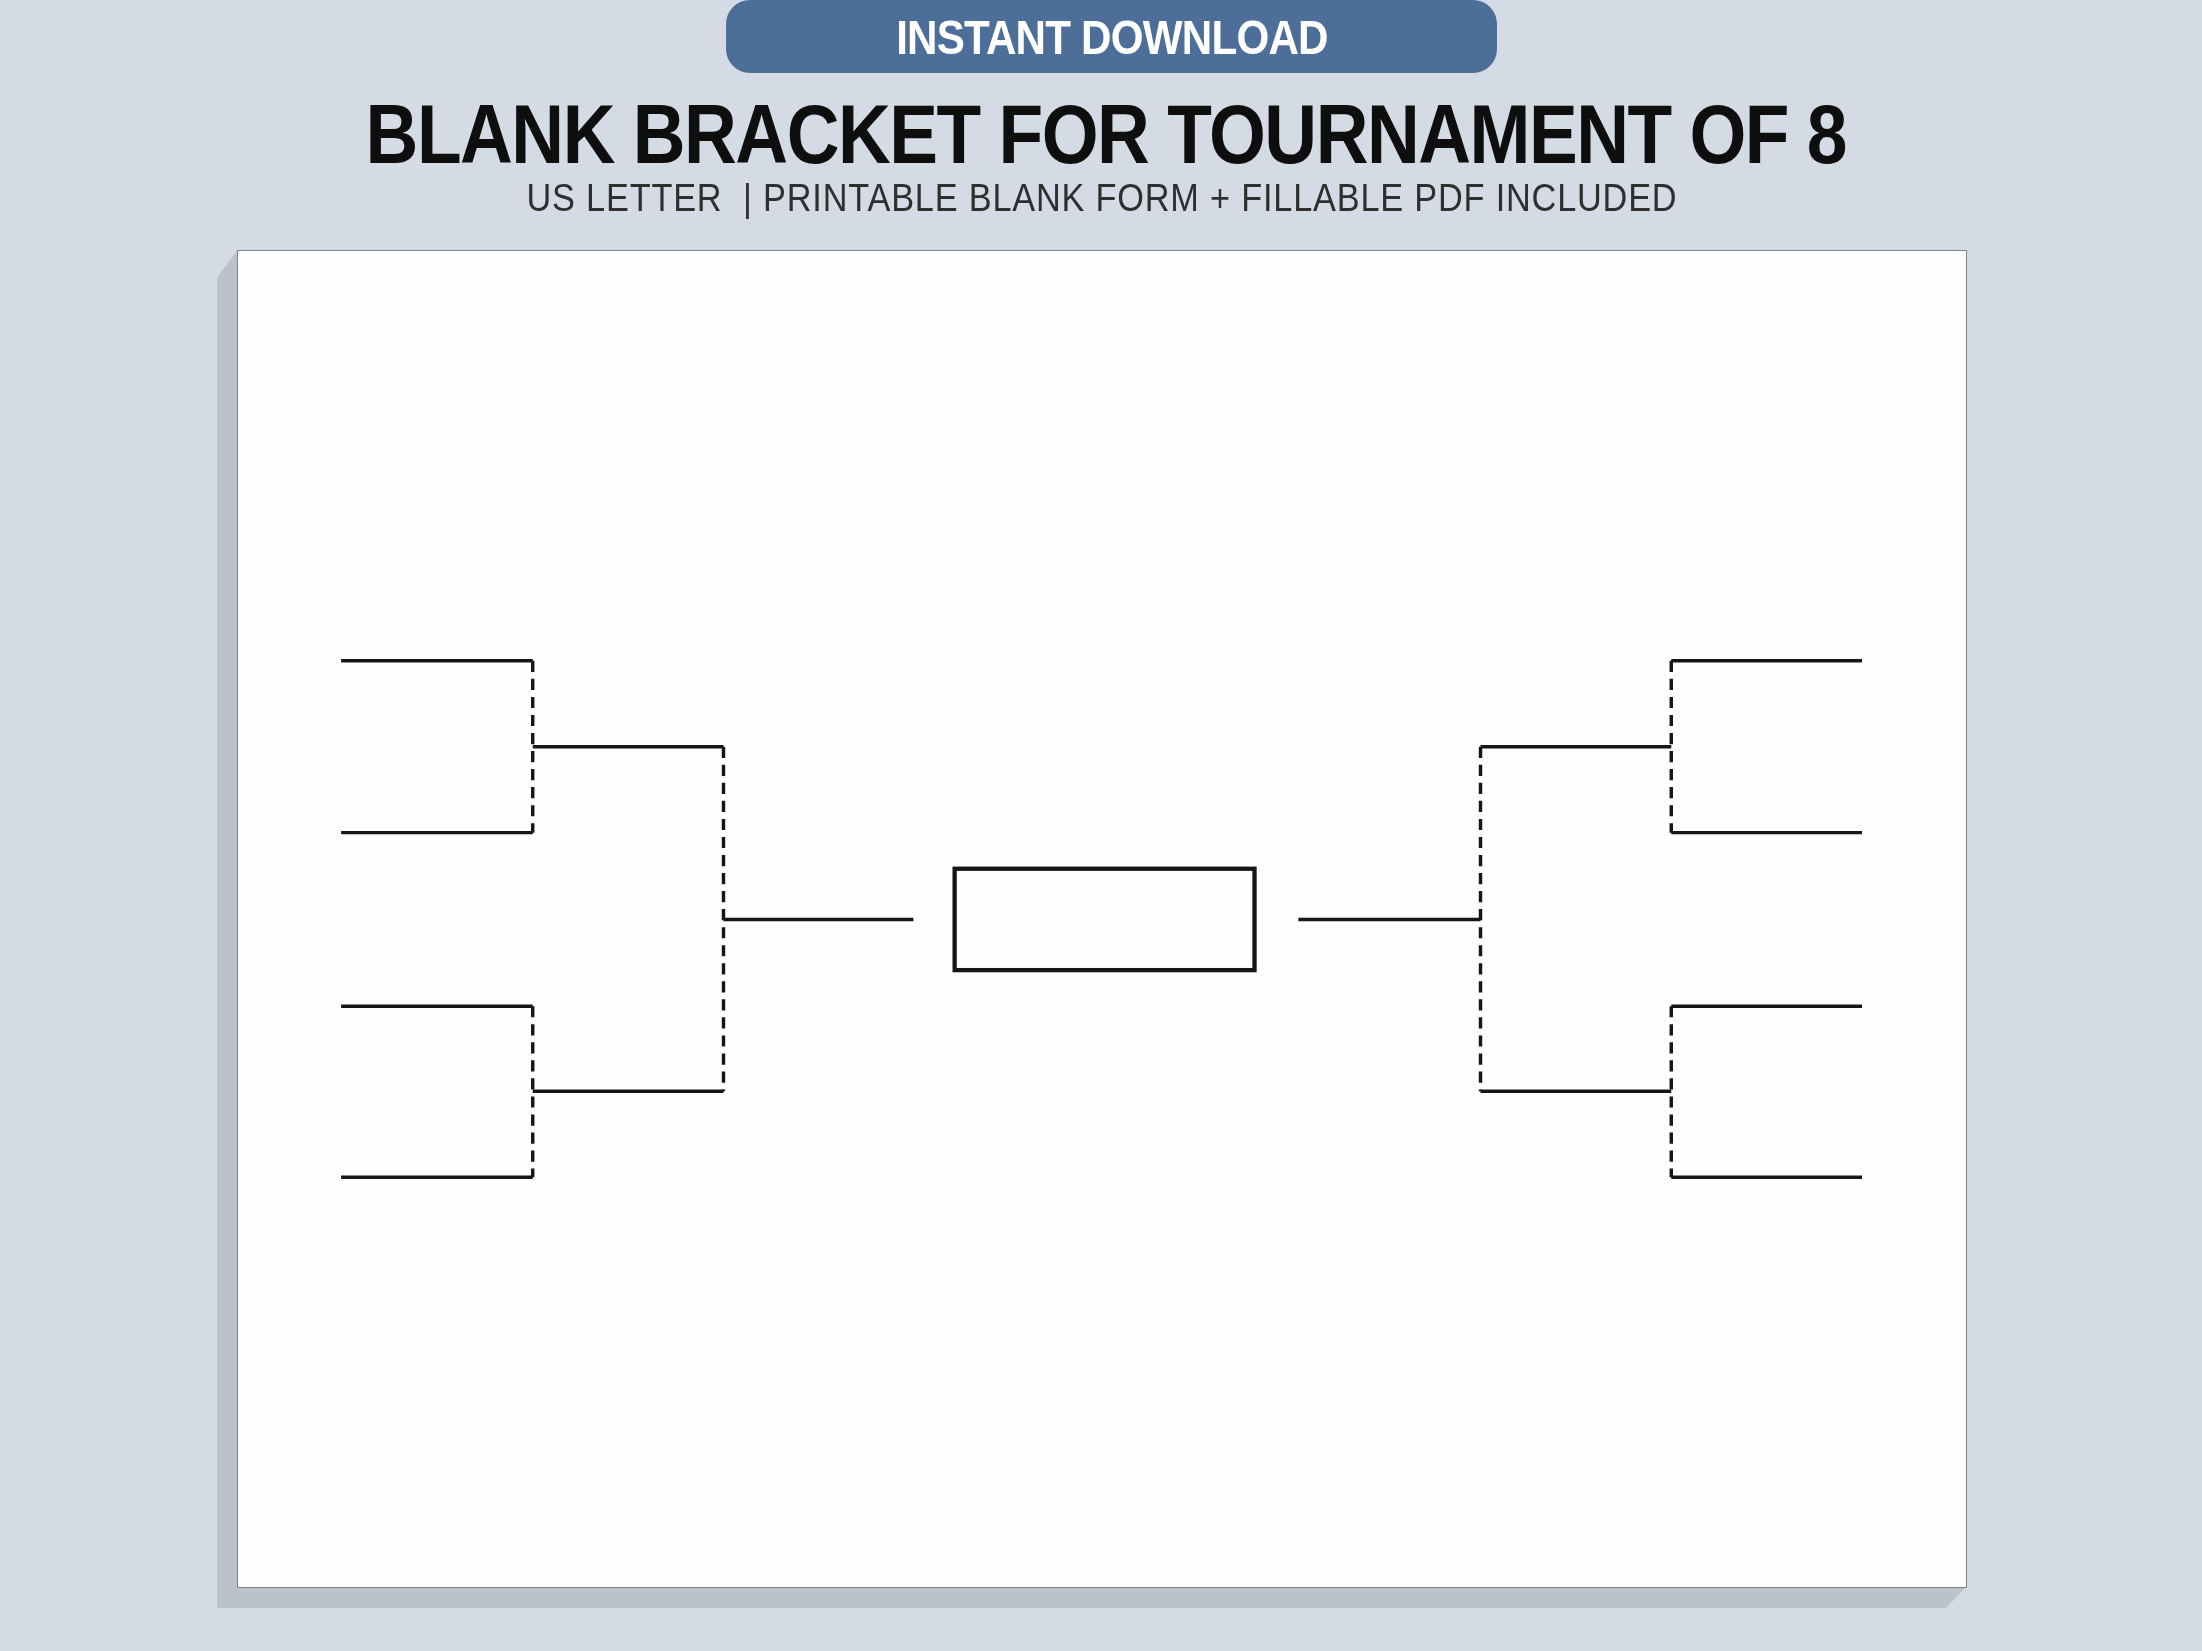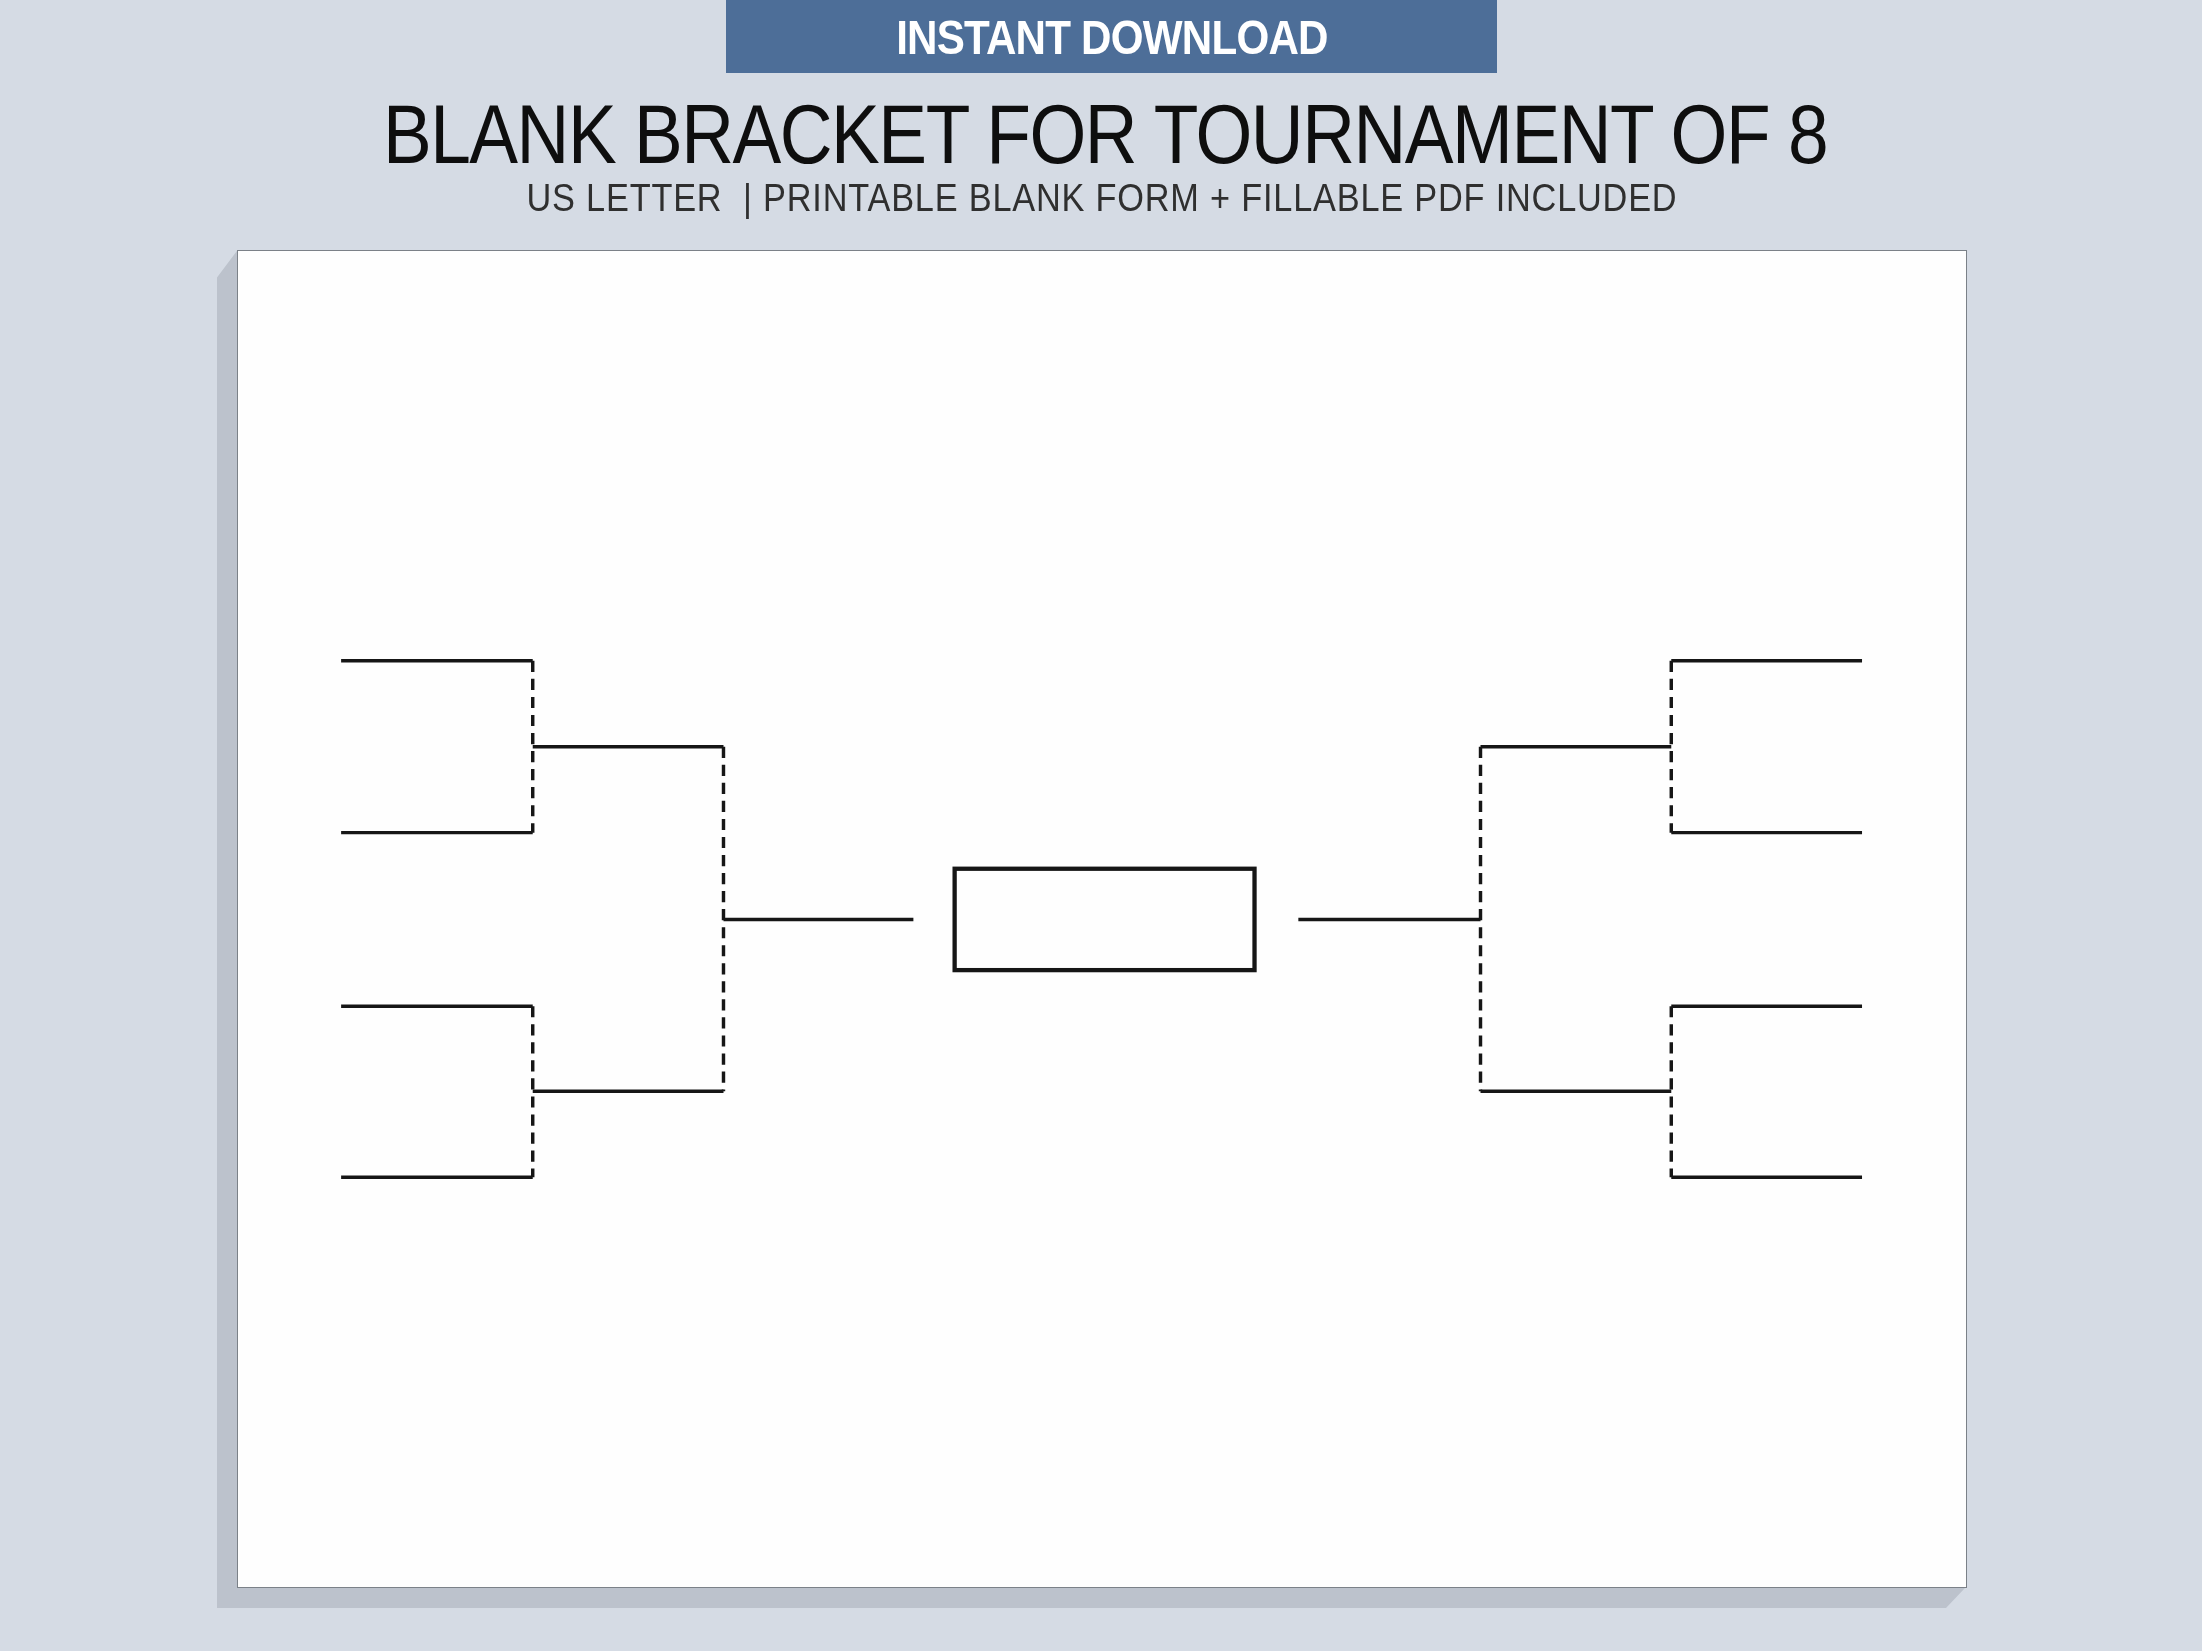--- a/index.html
+++ b/index.html
@@ -22,39 +22,39 @@
     position:relative;
     width:2203px;
     height:1652px;
     overflow:hidden;
     background:var(--background);
   }
   .banner{
     position:absolute;
     left:726px; top:0; width:771px; height:73px;
     background:var(--banner_bg);
-    display:flex; align-items:center; justify-content:center;
+    display:flex; align-items:center; justify-content:center;border-radius:24px;
   }
   .banner-text{
     display:inline-block;
     font-size:49px;
     font-weight:700;
     letter-spacing:-0.9px;
     color:var(--banner_text);
     transform:scaleX(0.86);
     transform-origin:center;
     white-space:nowrap;
   }
   .title{
     position:absolute;
     left:8px; right:0; top:86px;
     margin:0;
     text-align:center;
     font-size:84px;
-    font-weight:400;
+    font-weight:700;
     letter-spacing:-1.7px;
     color:var(--title_text);
     line-height:1.15;
   }
   .title > span{
     display:inline-block;
     transform:scaleX(0.87);
     transform-origin:center;
     white-space:nowrap;
   }

